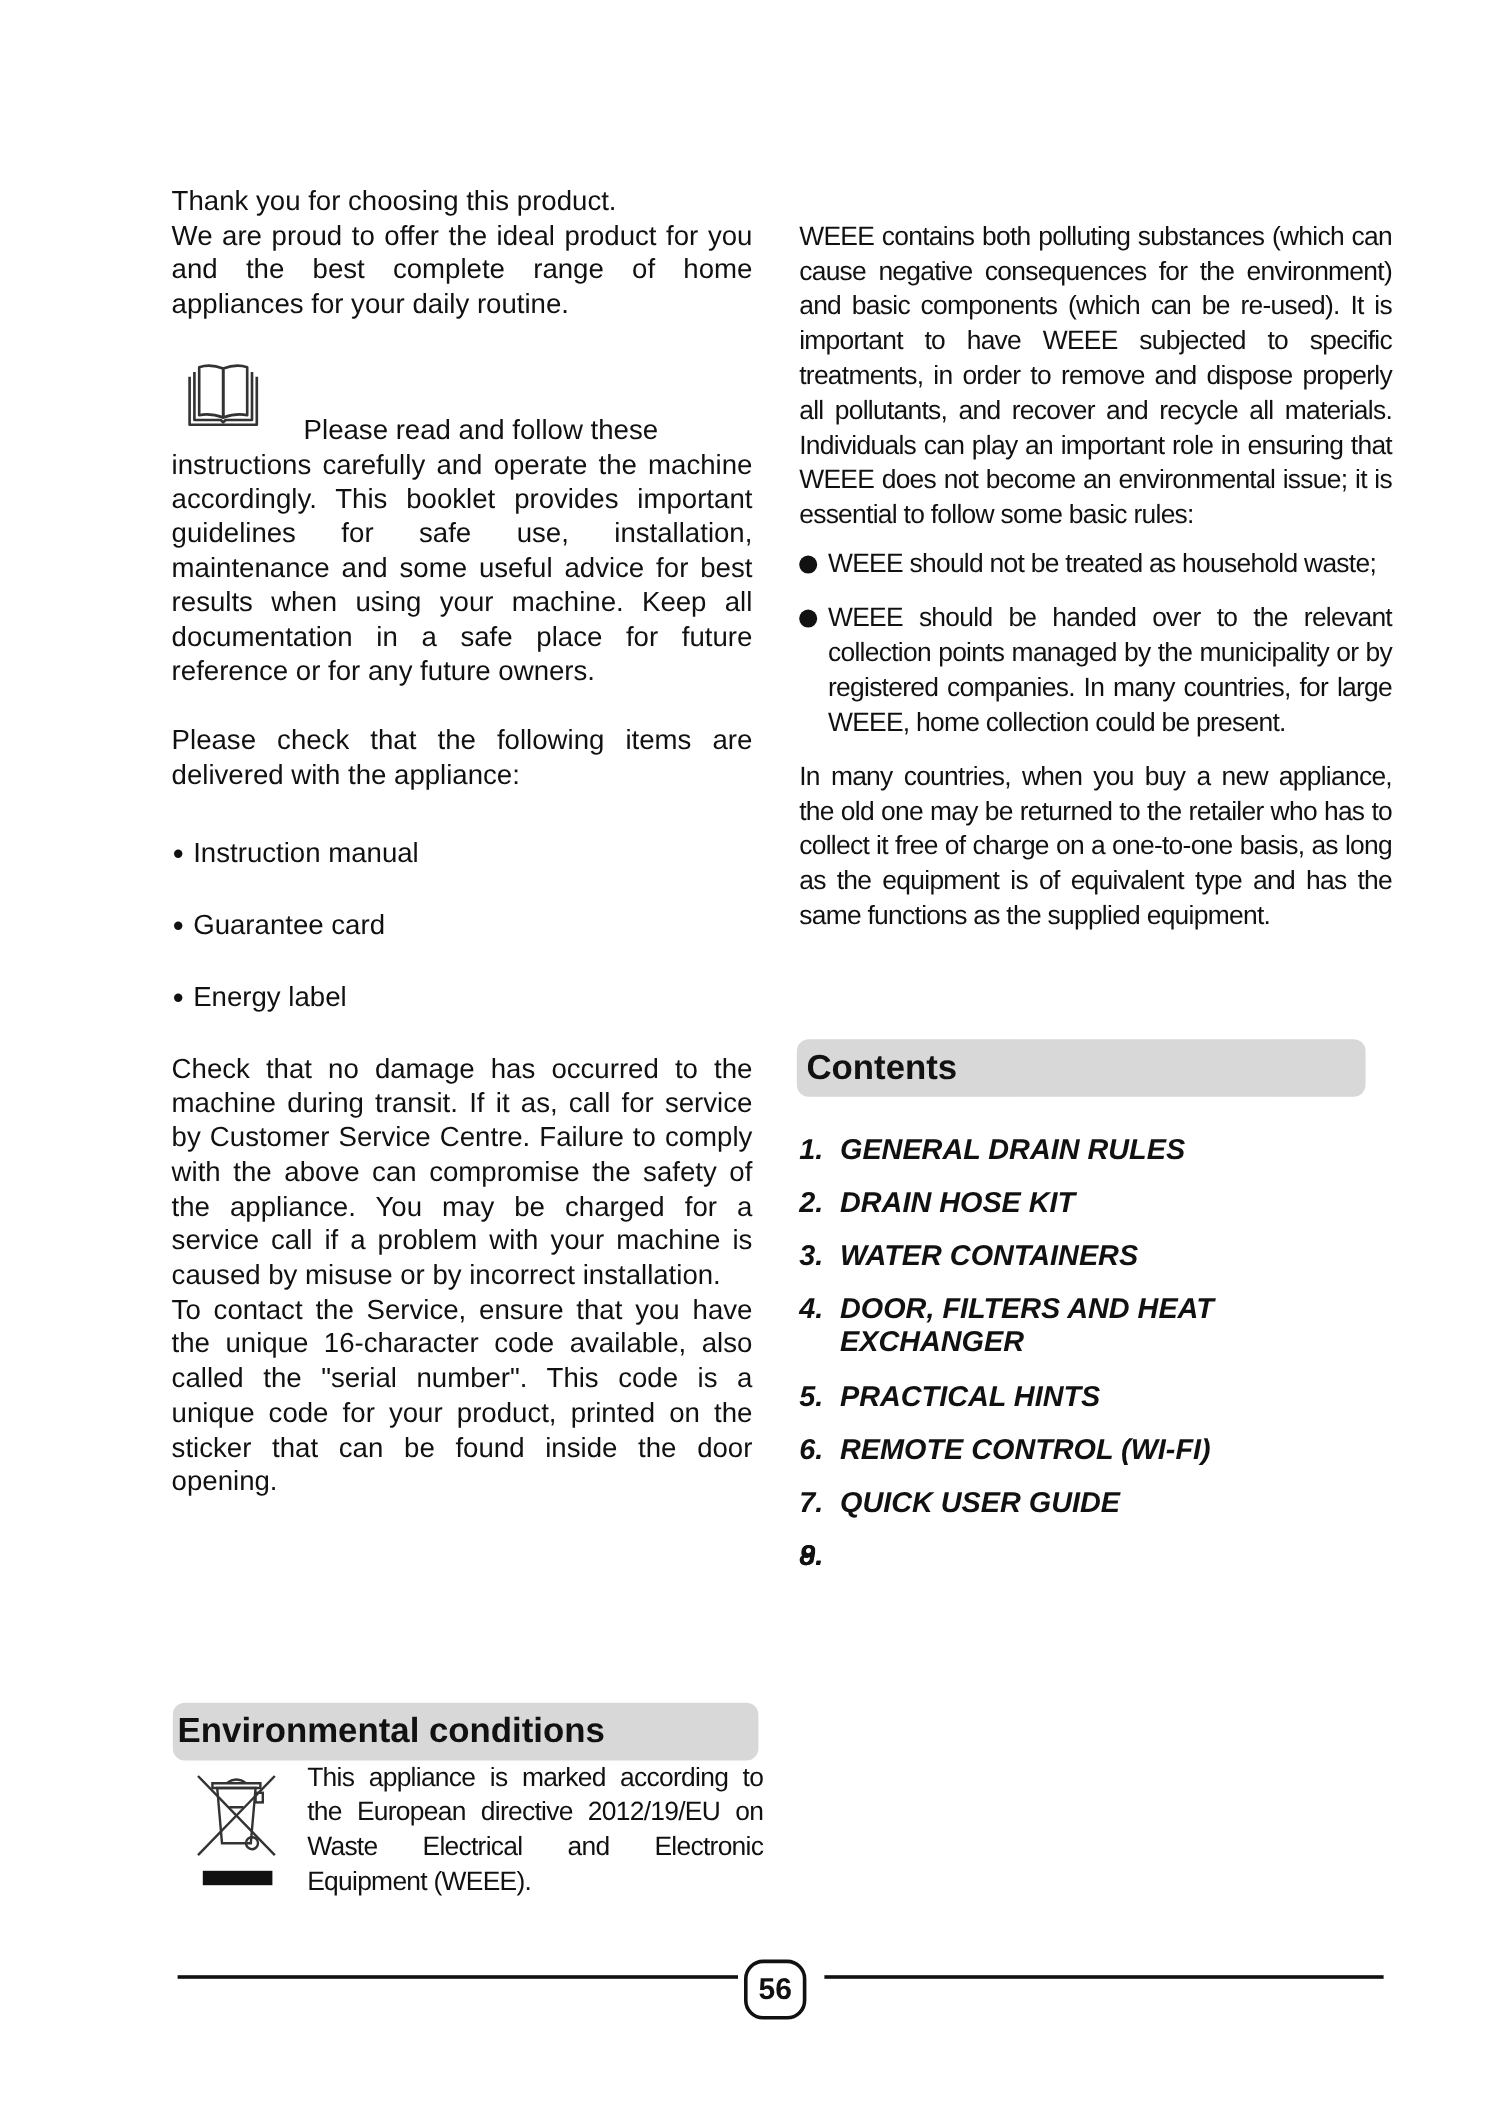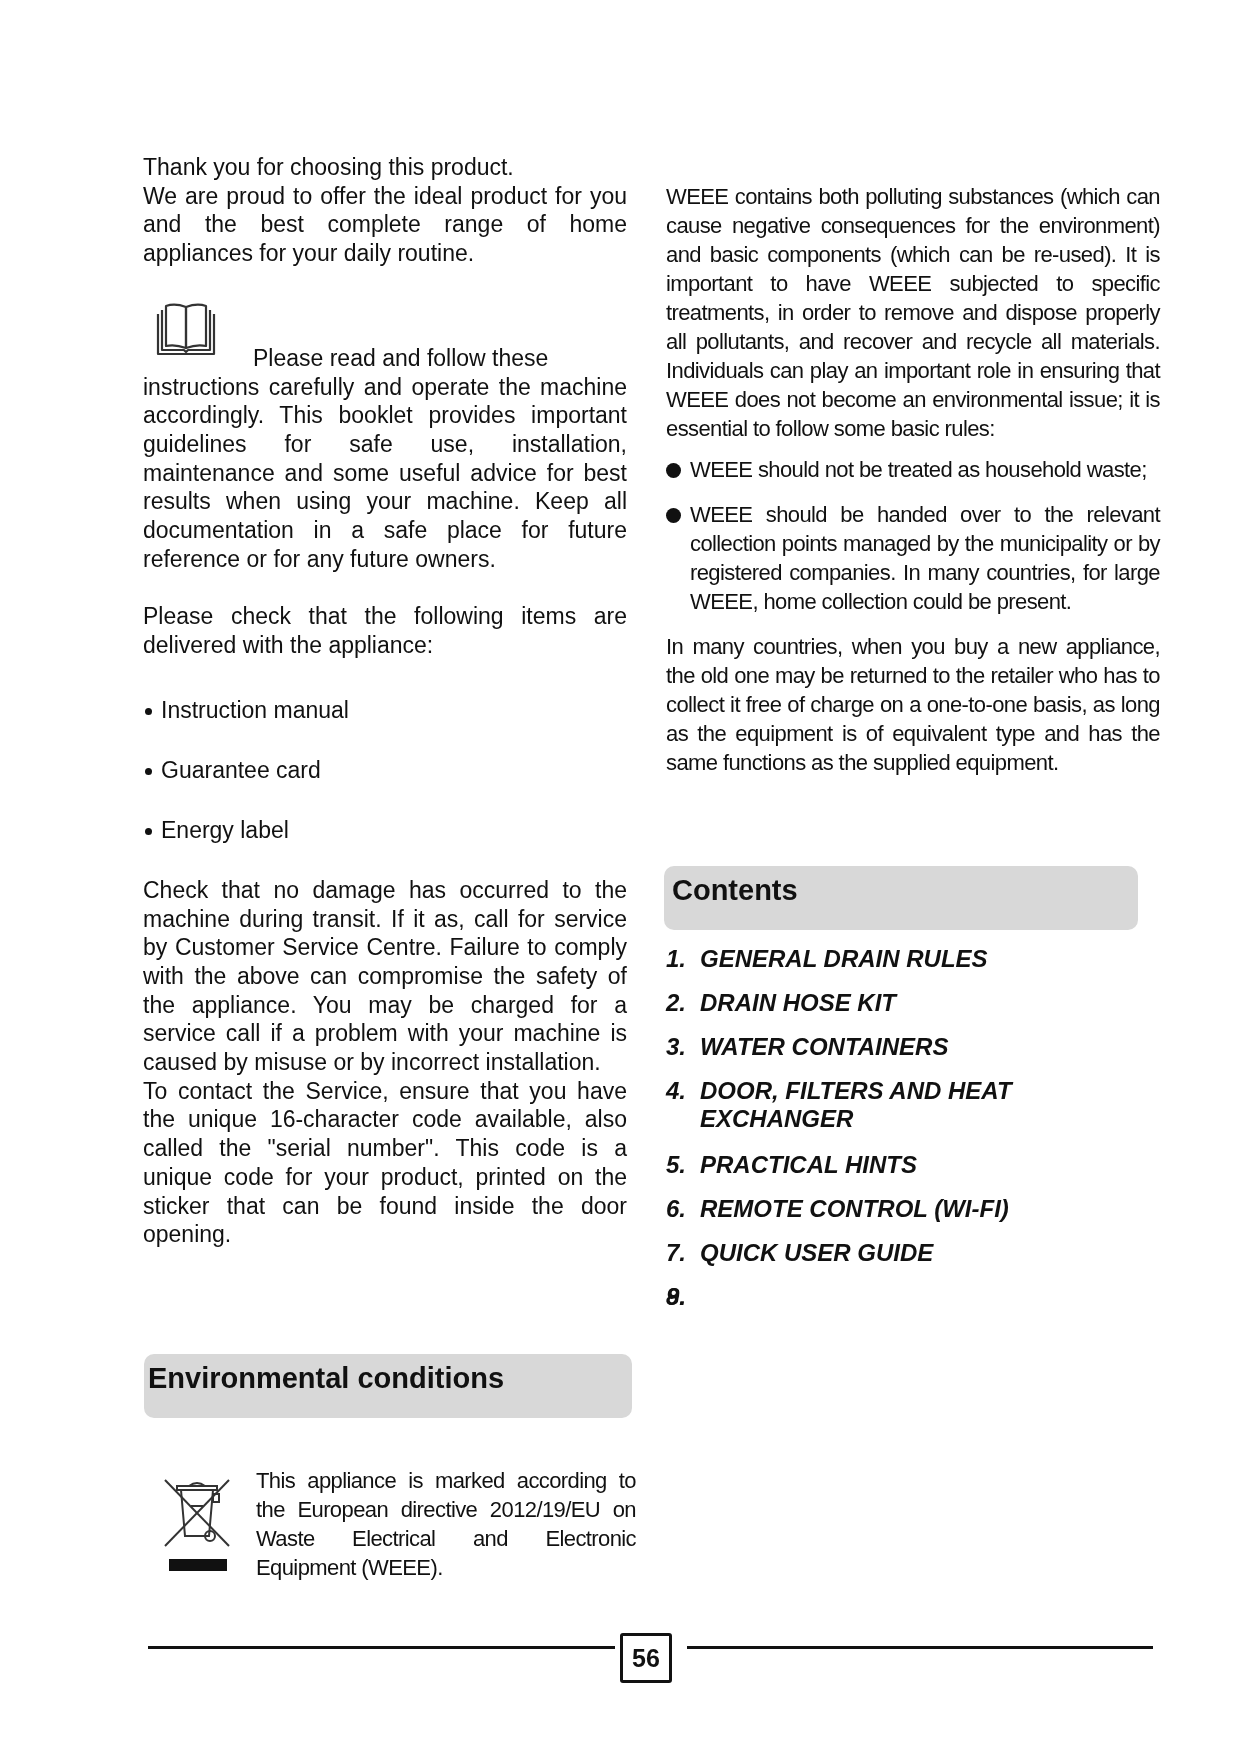--- a/index.html
+++ b/index.html
@@ -30,23 +30,23 @@
     .bullets li {
       font-size: 23px; line-height: 28px; margin-bottom: 32px; position: relative; padding-left: 18px;
     }
     .bullets li .dot {
       position: absolute; left: 2px; top: 12px; width: 7px; height: 7px; border-radius: 50%; background: #111;
     }
     .damage { margin-top: 22px; }
 
     .section-head {
       background: #d8d8d8; border-radius: 10px; font-weight: bold;
-      font-size: 29px; line-height: 48px; height: 64px; padding-left: 4px;
+      font-size: 29px; line-height: 48px; height: 48px; padding-left: 4px;
     }
-    .env-head { position: absolute; left: 144px; top: 1354px; width: 484px; }
+    .env-head { position: absolute; left: 144px; top: 1419px; width: 484px; }
     .contents-head { position: absolute; left: 664px; top: 866px; width: 466px; padding-left: 8px; }
 
     .env-body { position: absolute; left: 155px; top: 1468px; width: 480px; }
     .weee-icon { position: absolute; left: 8px; top: 8px; width: 70px; height: 108px; }
     .env-text { position: absolute; left: 101px; top: -2px; width: 380px; }
 
     .weee-bullets { list-style: none; margin: 12px 0 0 0; padding: 0; }
     .weee-bullets li { position: relative; padding-left: 24px; margin-bottom: 16px; }
     .weee-bullets li .big-dot {
       position: absolute; left: 0; top: 8px; width: 15px; height: 15px; border-radius: 50%; background: #111;
@@ -59,21 +59,21 @@
       position: relative; padding-left: 34px; margin-bottom: 16px;
     }
     .toc li .num { position: absolute; left: 0; top: 0; }
     .toc li.two-line { margin-bottom: 18px; }
 
     .footer-rule { position: absolute; top: 1646px; height: 3px; background: #111; }
     .rule-left { left: 148px; width: 467px; }
     .rule-right { left: 687px; width: 466px; }
     .page-num {
       position: absolute; left: 620px; top: 1633px; width: 52px; height: 50px;
-      border: 3px solid #111; border-radius: 3px; box-sizing: border-box;
+      border: 3px solid #111; border-radius: 16px; box-sizing: border-box;
       font-weight: bold; font-size: 25px; line-height: 44px; text-align: center;
     }
   </style>
 </head>
 <body>
 
 <div class="col left-col">
   <div class="intro">
     <p class="p">Thank you for choosing this product.</p>
     <p class="p">We are proud to offer the ideal product for you and the best complete range of  home appliances for your daily routine.</p>

